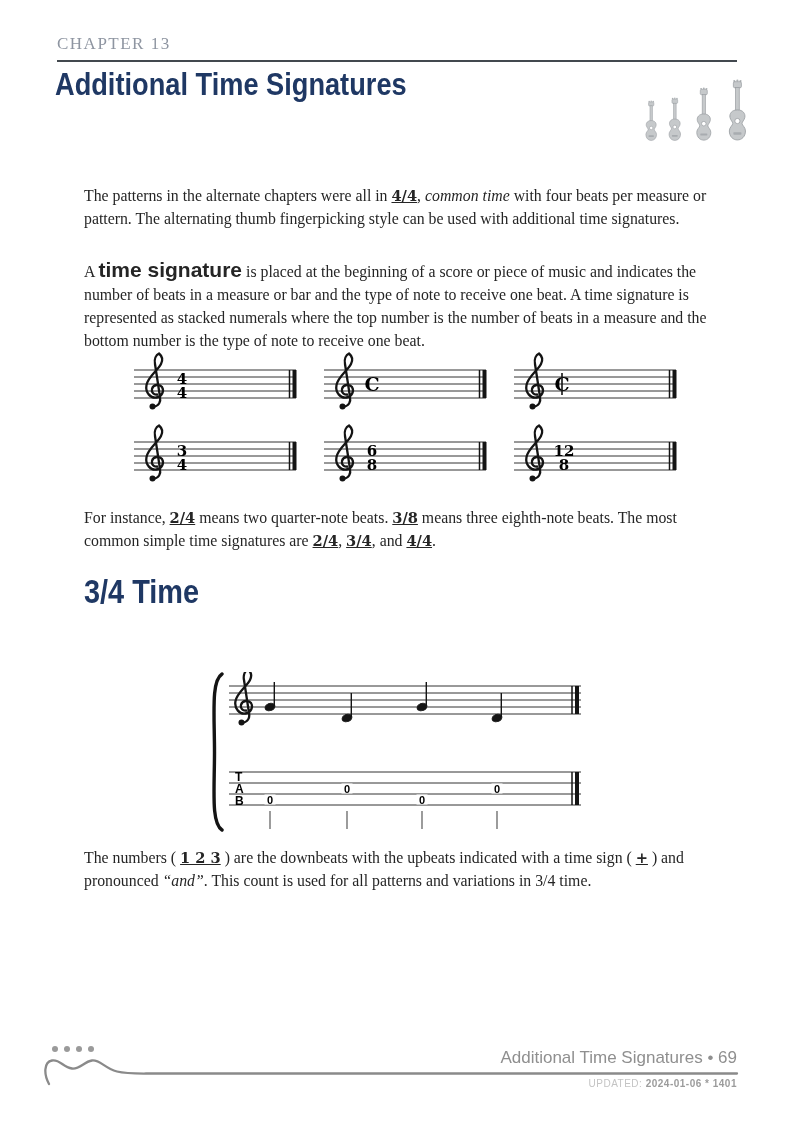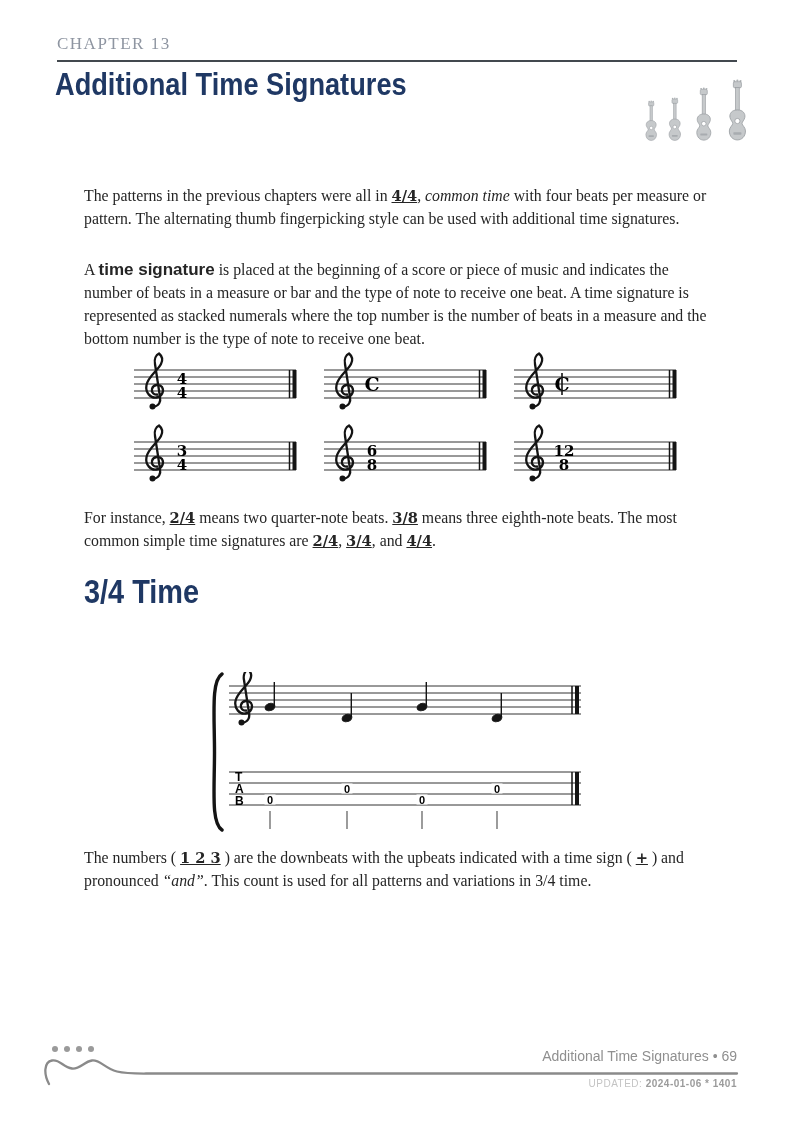--- a/index.html
+++ b/index.html
@@ -13,34 +13,34 @@
   .rule{left:57px;top:60px;width:680px;height:2px;background:#43494f;}
   .h1{left:55px;top:66px;font-family:"Liberation Sans",sans-serif;font-weight:bold;
       font-size:32px;color:#1f3864;white-space:nowrap;}
   .cond{display:inline-block;transform:scaleX(.85);transform-origin:0 50%;}
   .ukes{left:641px;top:74px;}
 
   
   .para{left:84px;width:626px;font-size:15.8px;line-height:23px;color:#252525;}
   .rt-b{font-family:"DejaVu Serif",serif;font-weight:bold;font-size:14.6px;text-decoration:underline;}
   .rt-i{font-style:italic;}
-  .rt-bs{font-family:"Liberation Sans",sans-serif;font-weight:bold;font-size:17px;}
+  .rt-bs{font-family:"Liberation Sans",sans-serif;font-weight:bold;font-size:21px;}
 
   .h2{left:84px;top:572px;font-family:"Liberation Sans",sans-serif;font-weight:bold;
       font-size:34px;color:#1f3864;white-space:nowrap;}
 
   
   .staffrow{position:absolute;left:130px;display:flex;gap:20px;}
   .sig{font-family:"DejaVu Serif",serif;font-weight:bold;font-size:15px;}
   .sigC{font-family:"DejaVu Serif",serif;font-weight:bold;font-size:19px;}
   .tabletter{font-family:"Liberation Sans",sans-serif;font-weight:bold;font-size:12px;}
   .tabnum{font-family:"Liberation Sans",sans-serif;font-weight:bold;font-size:11px;}
 
   
-  .f-label{right:57px;top:1048px;font-family:"Liberation Sans",sans-serif;font-size:14px;
+  .f-label{right:57px;top:1048px;font-family:"Liberation Sans",sans-serif;font-size:17px;
            color:#8f8f8f;white-space:nowrap;}
   .f-updated{right:57px;top:1078px;font-family:Liberation Sans, sans-serif;font-size:10px;
              letter-spacing:.5px;white-space:nowrap;color:#c4c4c4;}
   .f-updated b{color:#9b9b9b;font-weight:bold;}
 </style>
 </head>
 <body>
 
 <div class="page">
 
@@ -67,21 +67,21 @@
   <div class="abs rule"></div>
   <div class="abs h1"><span class="cond">Additional Time Signatures</span></div>
 
   <svg class="abs ukes" width="122" height="68" viewBox="0 0 122 68">
     <use href="#uke" transform="translate(2,26.5) scale(0.41)"></use>
     <use href="#uke" transform="translate(25,23.5) scale(0.44)"></use>
     <use href="#uke" transform="translate(52,13.5) scale(0.54)"></use>
     <use href="#uke" transform="translate(84,5.5) scale(0.62)"></use>
   </svg>
 
-  <div class="abs para" style="top:184px"><span>The patterns in the previous chapters were all in </span><span class="rt-b">4/4</span><span>, </span><span class="rt-i">common time</span><span> with four beats per measure or pattern. The alternating thumb fingerpicking style can be used with additional time signatures.</span></div>
+  <div class="abs para" style="top:184px"><span>The patterns in the alternate chapters were all in </span><span class="rt-b">4/4</span><span>, </span><span class="rt-i">common time</span><span> with four beats per measure or pattern. The alternating thumb fingerpicking style can be used with additional time signatures.</span></div>
   <div class="abs para" style="top:258px"><span>A </span><span class="rt-bs">time signature</span><span> is placed at the beginning of a score or piece of music and indicates the number of beats in a measure or bar and the type of note to receive one beat. A time signature is represented as stacked numerals where the top number is the number of beats in a measure and the bottom number is the type of note to receive one beat.</span></div>
 
   <div class="staffrow" style="top:350px">
     <svg width="170" height="72">
       <g stroke="#333" stroke-width="1">
         <line x1="4" y1="20" x2="166" y2="20"></line>
           <line x1="4" y1="27" x2="166" y2="27"></line>
           <line x1="4" y1="34" x2="166" y2="34"></line>
           <line x1="4" y1="41" x2="166" y2="41"></line>
           <line x1="4" y1="48" x2="166" y2="48"></line>

